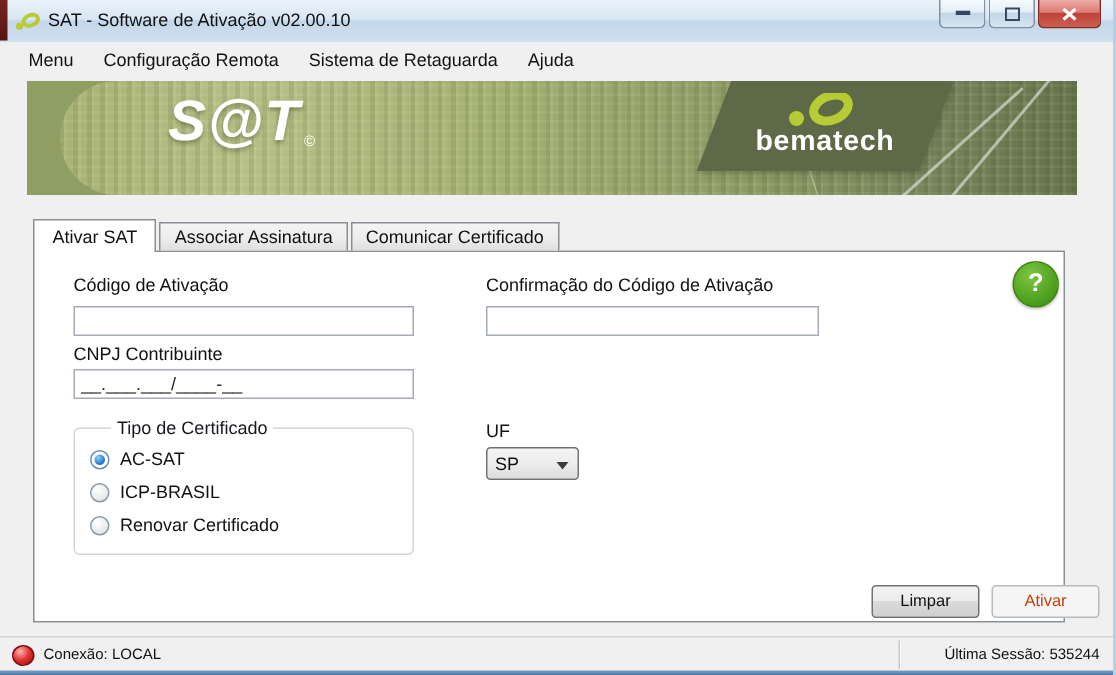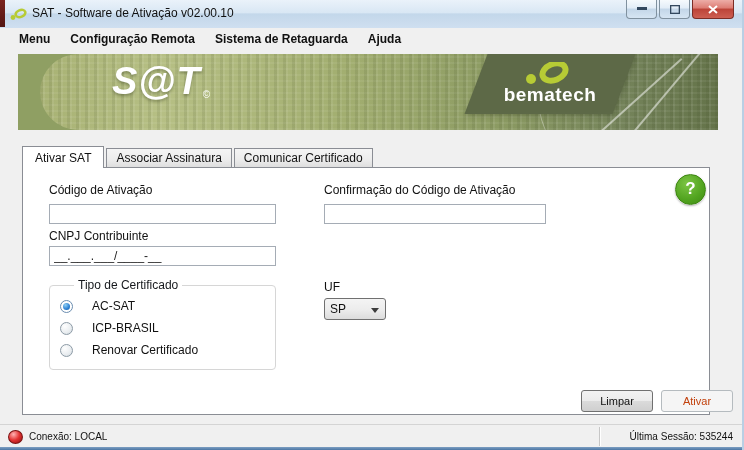--- a/index.html
+++ b/index.html
@@ -15,21 +15,21 @@
   .title-text{position:absolute;left:32px;top:0;line-height:27px;font-size:12px;color:#101010;}
   .win-controls{position:absolute;right:8px;top:0;display:flex;}
   .wbtn{height:19px;border:1px solid #80919f;border-top:none;border-radius:0 0 4px 4px;
     display:flex;align-items:center;justify-content:center;box-sizing:border-box;cursor:default;}
   .wbtn.min,.wbtn.max{width:31px;margin-right:2px;
     background:linear-gradient(#f6fafd 0%,#e2edf7 45%,#c3d6e8 50%,#d6e5f3 100%);}
   .wbtn.close{width:42px;border-color:#7c2d26;
     background:linear-gradient(#edada7 0%,#dd7c73 45%,#bc4338 50%,#cd5f52 100%);}
   
   .menubar{position:absolute;left:0;top:28px;width:100%;height:21px;background:#f0f0f0;
-    display:flex;align-items:center;padding-left:9px;box-sizing:border-box;font-weight:bold;}
+    display:flex;align-items:flex-end;padding-left:9px;box-sizing:border-box;}
   .menu-item{font-size:12px;color:#111;padding:2px 10px;cursor:default;}
   
   .banner{position:absolute;left:18px;top:54px;width:700px;height:76px;background:#8f9f63;overflow:hidden;}
   .banner-photo{position:absolute;left:22px;top:0;right:0;bottom:0;border-radius:62px 0 0 62px;overflow:hidden;
     background:
       repeating-linear-gradient(90deg,rgba(55,65,30,.10) 0 3px,rgba(255,255,255,.07) 3px 5px,rgba(0,0,0,0) 5px 9px),
       repeating-linear-gradient(0deg,rgba(255,255,255,.06) 0 2px,rgba(0,0,0,0) 2px 6px),
       linear-gradient(90deg,#a8b274 0%,#b6bf84 18%,#a2ae70 45%,#8b9a62 68%,#74835a 86%,#647349 100%);}
   .banner-arc{position:absolute;right:-60px;top:-90px;width:240px;height:240px;border:1px solid rgba(255,255,255,.35);
     border-radius:50%;}
@@ -59,21 +59,21 @@
   .help{position:absolute;left:652px;top:6px;width:29px;height:29px;border-radius:50%;
     background:radial-gradient(circle at 38% 30%,#7cc544,#51a31f 60%,#3f8a14);
     border:1px solid #3d8512;color:#fff;font-size:17px;font-weight:bold;text-align:center;
     line-height:28px;box-shadow:0 1px 2px rgba(0,0,0,.3);cursor:default;}
   .flabel{position:absolute;font-size:12px;color:#111;}
   .tbox{position:absolute;height:20px;border:1px solid #a5acb5;background:#fff;font-size:12px;
     padding:0 4px;box-sizing:border-box;font-family:"Liberation Sans",sans-serif;color:#222;}
   .groupbox{position:absolute;left:26px;top:117px;width:227px;height:85px;
     border:1px solid #d6d6d6;border-radius:4px;box-sizing:border-box;}
   .legend{position:absolute;top:-8px;left:8px;background:#fff;padding:0 4px;font-size:12px;color:#15181c;margin-left:16px;}
-  .radio-row{display:flex;align-items:center;gap:19px;margin:0 0 8px 10px;cursor:default;}
+  .radio-row{display:flex;align-items:center;gap:7px;margin:0 0 8px 10px;cursor:default;}
   .radio-rows{padding-top:13px;}
   .radio{position:relative;width:13px;height:13px;border-radius:50%;border:1px solid #8d9ba6;
     background:radial-gradient(circle at 35% 30%,#fefefe,#e9edf0 60%,#ccd4db);box-sizing:border-box;}
   .radio-row.checked .radio{background:#fff;border-color:#6a8db0;}
   .radio-row.checked .radio::after{content:'';position:absolute;left:2px;top:2px;width:7px;height:7px;
     border-radius:50%;background:radial-gradient(circle at 35% 30%,#8fd0f5,#2c80d3 60%,#1a5d9e);}
   .radio-label{font-size:12px;color:#111;}
   .combo{position:absolute;left:301px;top:130px;width:62px;height:22px;border:1px solid #707070;
     border-radius:3px;background:linear-gradient(#f4f4f4,#ececec 55%,#dcdcdc);
     font-size:12px;color:#111;display:flex;align-items:center;padding-left:5px;box-sizing:border-box;cursor:default;}

